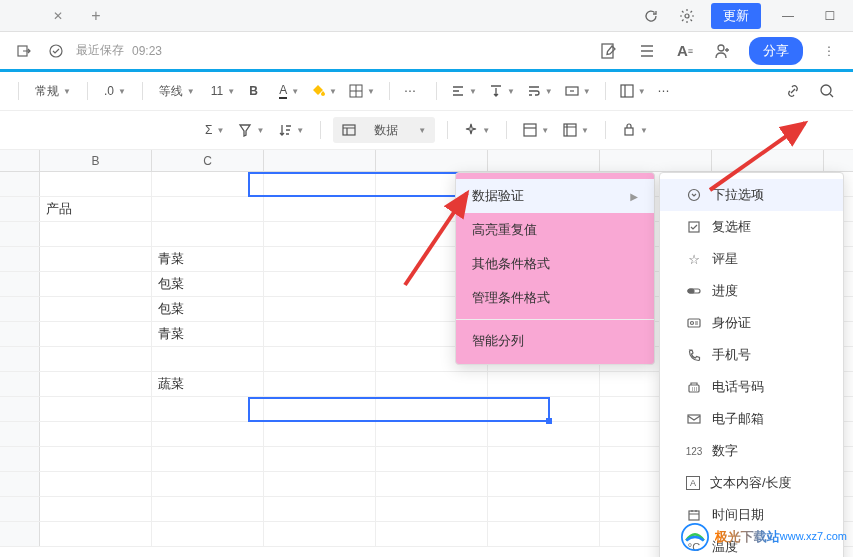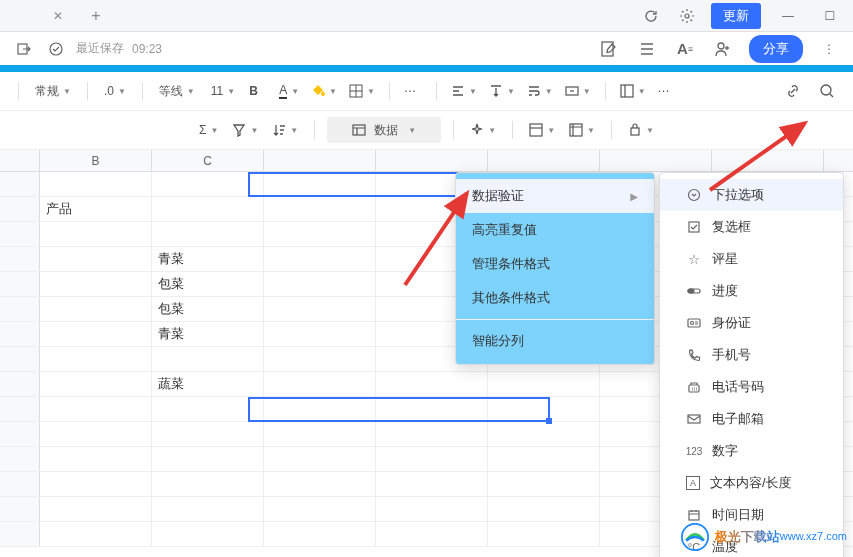--- a/index.html
+++ b/index.html
@@ -8,51 +8,51 @@
 
 .tabbar { height: 32px; display: flex; align-items: center; padding: 0 8px; background: #f5f6f7; border-bottom: 1px solid #e0e0e0; }
 .tab-close { width: 20px; height: 20px; display: flex; align-items: center; justify-content: center; color: #888; cursor: pointer; margin-left: 40px; }
 .tab-add { width: 24px; height: 24px; display: flex; align-items: center; justify-content: center; color: #888; cursor: pointer; margin-left: 16px; font-size: 16px; }
 .tabbar-right { margin-left: auto; display: flex; align-items: center; gap: 12px; }
 .icon-btn { width: 24px; height: 24px; display: flex; align-items: center; justify-content: center; color: #666; cursor: pointer; }
 .update-btn { background: #3370ff; color: #ffffff; padding: 4px 12px; border-radius: 3px; font-size: 13px; cursor: pointer; }
 .win-ctrl { width: 30px; height: 24px; display: flex; align-items: center; justify-content: center; color: #666; cursor: pointer; }
 
 
-.secondbar { height: 40px; display: flex; align-items: center; padding: 0 12px; border-bottom: 7px solid #0ea5e9; }
+.secondbar { height: 40px; display: flex; align-items: center; padding: 0 12px; border-bottom: 3px solid #0ea5e9; }
 .save-info { display: flex; align-items: center; gap: 8px; color: #999; font-size: 12px; }
 .secondbar-right { margin-left: auto; display: flex; align-items: center; gap: 14px; }
 .share-btn { background: #3370ff; color: #fff; padding: 5px 14px; border-radius: 12px; font-size: 13px; cursor: pointer; }
 
 
 .toolbar { display: flex; align-items: center; padding: 6px 12px; gap: 4px; border-bottom: 1px solid #eee; flex-wrap: wrap; }
 .tb-sep { width: 1px; height: 18px; background: #e0e0e0; margin: 0 6px; }
 .tb-btn { height: 26px; min-width: 26px; padding: 0 4px; display: flex; align-items: center; justify-content: flex-start; color: #555; cursor: pointer; border-radius: 3px; font-size: 12px; gap: 2px; }
 .tb-text { padding: 0 6px; }
 .caret { font-size: 8px; color: #888; margin-left: 2px; }
 .toolbar2 { justify-content: center; padding: 6px 12px; border-bottom: 1px solid #eee; display: flex; gap: 6px; align-items: center; }
-.data-btn { display: flex; align-items: center; gap: 8px; padding: 3px 24px; border: 1px solid transparent; font-family: Liberation Serif, serif; }
+.data-btn { display: flex; align-items: center; gap: 18px; padding: 3px 8px; border: 1px solid transparent; font-family: Liberation Serif, serif; }
 
 
 .sheet { position: relative; }
 .col-headers { display: flex; height: 22px; background: #f8f9fa; border-bottom: 1px solid #ddd; }
 .corner { width: 40px; border-right: 1px solid #ddd; }
 .col-h { flex: 0 0 112px; display: flex; align-items: center; justify-content: center; color: #666; border-right: 1px solid #ddd; font-size: 12px; }
 .grid { position: relative; }
 .row { display: flex; height: 25px; border-bottom: 1px solid #eee; }
 .cell { flex: 0 0 112px; border-right: 1px solid #eee; padding: 3px 6px; font-size: 13px; color: #333; display: flex; align-items: center; }
 .rownum { width: 40px; border-right: 1px solid #ddd; background: #f8f9fa; display: flex; align-items: center; justify-content: center; color: #888; font-size: 11px; }
 
 
 .selbox1 { position: absolute; border: 2px solid #3370ff; pointer-events: none; left: 248px; top: 0px; width: 302px; height: 25px; }
 .selbox2 { position: absolute; border: 2px solid #3370ff; pointer-events: none; left: 248px; top: 225px; width: 302px; height: 25px; }
 .selbox2::after { content: ''; position: absolute; right: -4px; bottom: -4px; width: 6px; height: 6px; background: #3370ff; }
 
 
-.menu1 { position: absolute; left: 455px; top: 172px; width: 200px; background: #7dd3fc; border: 1px solid #ddd; border-radius: 4px; box-shadow: 0 4px 16px rgba(0,0,0,0.15); padding: 6px 0; z-index: 100; }
+.menu1 { position: absolute; left: 455px; top: 172px; width: 200px; background: #f9a8d4; border: 1px solid #ddd; border-radius: 4px; box-shadow: 0 4px 16px rgba(0,0,0,0.15); padding: 6px 0; z-index: 100; }
 .menu1-item { padding: 8px 16px; font-size: 13px; color: #333; cursor: pointer; display: flex; align-items: center; justify-content: space-between; }
 .menu1-item.hl { background: #f0f4ff; }
 .menu1-sep { height: 1px; background: #eee; margin: 4px 0; }
 .submenu-arrow { font-size: 10px; color: #999; }
 
 .menu2 { position: absolute; left: 659px; top: 172px; width: 185px; background: #fff; border: 1px solid #ddd; border-radius: 4px; box-shadow: 0 4px 16px rgba(0,0,0,0.15); padding: 6px 0; z-index: 101; }
 .menu2-item { padding: 7px 26px; font-size: 13px; color: #333; cursor: pointer; display: flex; align-items: center; gap: 10px; }
 .menu2-item.hl { background: #f0f4ff; }
 .menu2-icon { width: 16px; height: 16px; display: flex; align-items: center; justify-content: center; color: #666; font-size: 13px; }
 
@@ -449,24 +449,24 @@
 
 <div class="menu1">
   <div class="menu1-item hl">
       <span>数据验证</span>
       <span class="submenu-arrow">▶</span>
     </div>
   <div class="menu1-item">
       <span>高亮重复值</span>
     </div>
   <div class="menu1-item">
+      <span>其他条件格式</span>
+    </div>
+  <div class="menu1-item">
       <span>管理条件格式</span>
-    </div>
-  <div class="menu1-item">
-      <span>其他条件格式</span>
     </div>
   <div class="menu1-sep"></div>
   <div class="menu1-item">
       <span>智能分列</span>
     </div>
 </div>
 
 <div class="menu2">
   <div class="menu2-item hl">
       <span class="menu2-icon">

